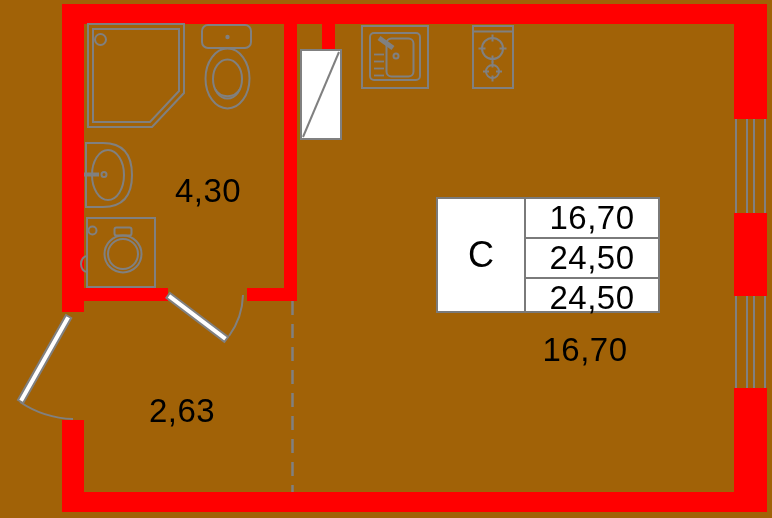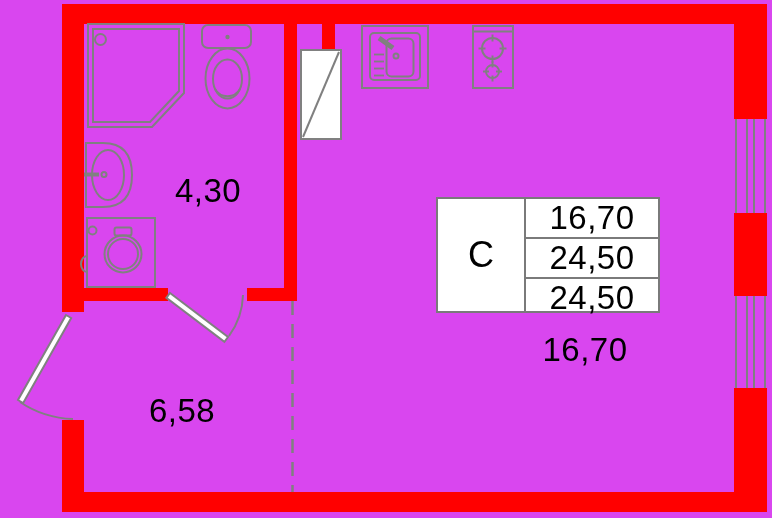--- a/index.html
+++ b/index.html
@@ -1,17 +1,17 @@
 <!DOCTYPE html>
 <html><head>
 <meta charset="utf-8">
 <style>
   html,body{margin:0;padding:0;background:#ffffff;}
   .screen{
-    position:relative;width:772px;height:518px;background:#d946ef;
+    position:relative;width:772px;height:518px;background:#a16207;
     font-family:"Liberation Sans", sans-serif;overflow:hidden;
   }
   .plan-svg{position:absolute;left:0;top:0;}
   .area-label{
     position:absolute;transform:translate(-50%,-50%);
     font-size:33px;color:#000;white-space:nowrap;letter-spacing:0.5px;
   }
   .unit-table{
     position:absolute;left:436px;top:197px;width:220px;height:112px;
     border:2px solid #7a7a7a;background:#ffffff;display:flex;
@@ -136,21 +136,21 @@
         <polygon points="170,293 228,337 224.4,341.8 166.4,297.8" fill="#ffffff"></polygon>
         <path d="M243,295 A73,73 0 0 1 229,336"></path>
       </g>
 
       <line x1="292.5" y1="301" x2="292.5" y2="492" stroke-width="2.5" stroke-dasharray="14 9"></line>
     </g>
   </svg>
 
   <div class="area-label" style="left:208px;top:191px;">4,30</div>
 
-  <div class="area-label" style="left:182px;top:411px;">6,58</div>
+  <div class="area-label" style="left:182px;top:411px;">2,63</div>
 
   <div class="area-label" style="left:585px;top:350px;">16,70</div>
 
   <div class="unit-table">
     <div class="unit-type">С</div>
     <div class="unit-values">
       <div class="unit-value">16,70</div>
       <div class="unit-value">24,50</div>
       <div class="unit-value">24,50</div>
     </div>

